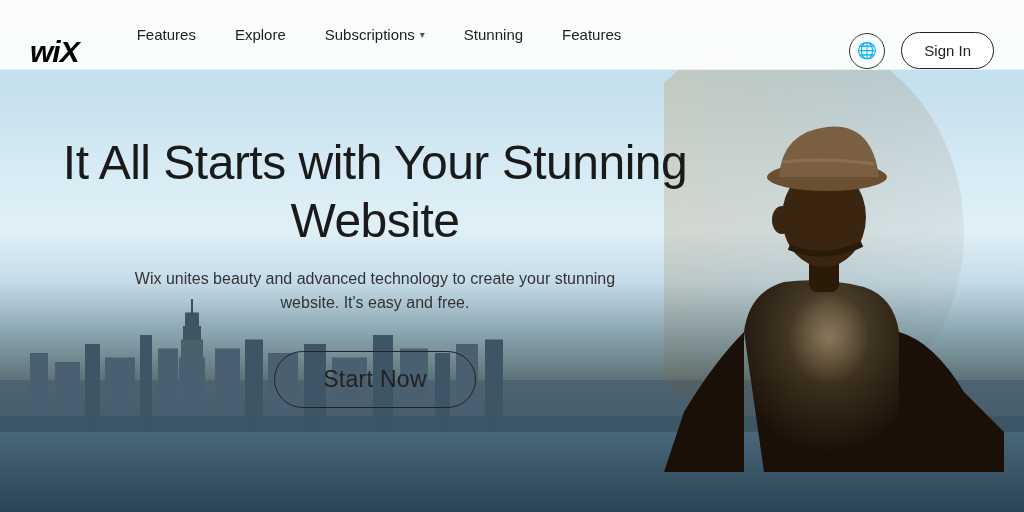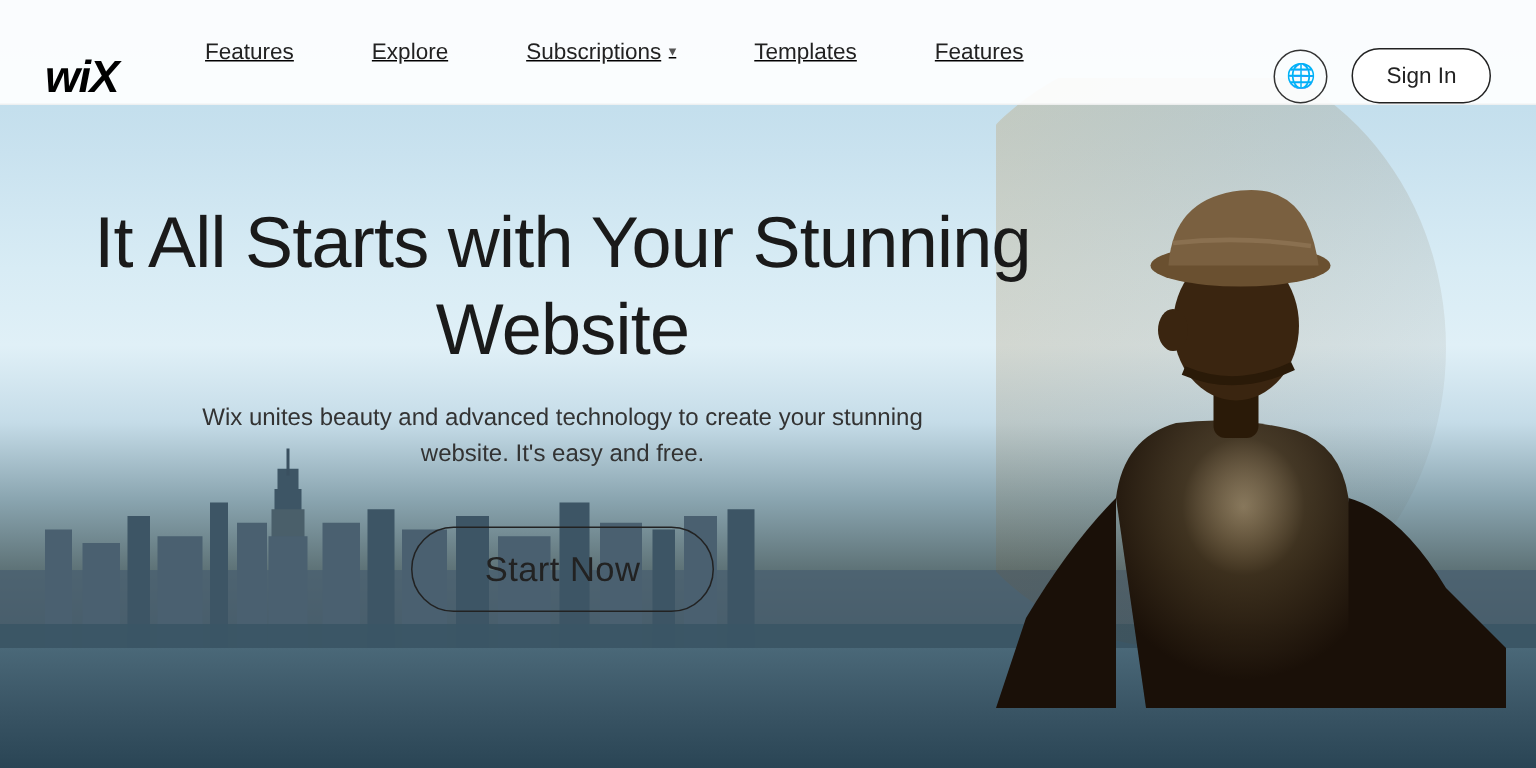--- a/index.html
+++ b/index.html
@@ -64,23 +64,22 @@
       font-weight: 900;
       color: #000;
       letter-spacing: -1px;
       margin-right: 40px;
       font-style: italic;
     }
 
     nav {
       display: flex;
       align-items: center;
-      gap: 16px;
+      gap: 3px;
       flex: 1;
-      text-decoration: underline;
     }
 
     .nav-item {
       color: #222;
       font-size: 15px;
       font-weight: 400;
       padding: 0 18px;
       cursor: pointer;
       display: flex;
       align-items: center;
@@ -281,21 +280,21 @@
     </span>
   </div>
 
   <nav>
     <a class="nav-item">Features</a>
     <a class="nav-item">Explore</a>
     <a class="nav-item">
       <span>Subscriptions</span>
       <span class="chevron-icon">▾</span>
     </a>
-    <a class="nav-item">Templates</a>
+    <a class="nav-item">Stunning</a>
     <a class="nav-item">Features</a>
   </nav>
 
   <div class="nav-right">
     <button class="globe-btn">
       <span>🌐</span>
     </button>
     <button class="signin-btn">Sign In</button>
   </div>
 </header>

